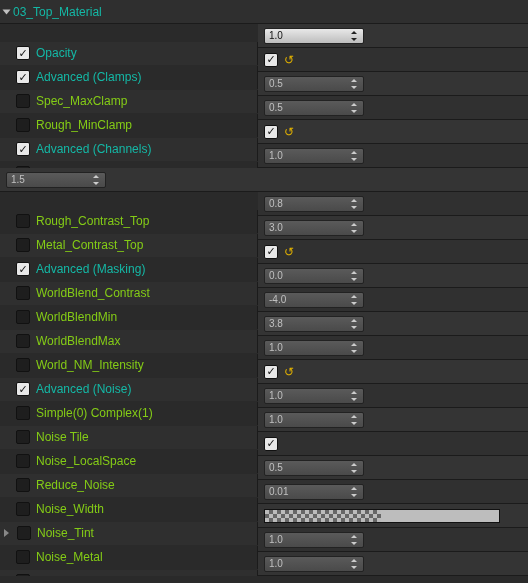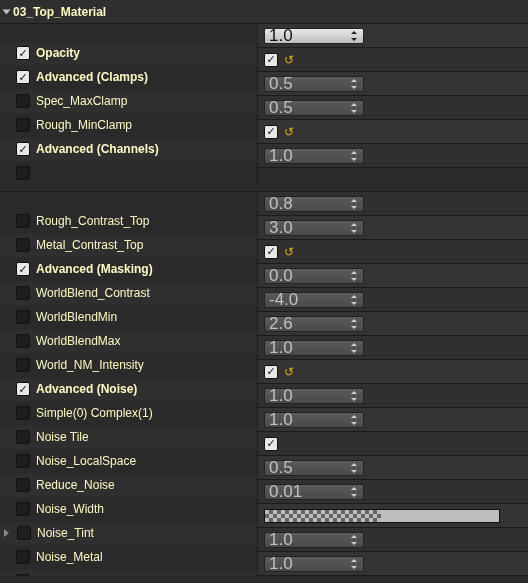--- a/index.html
+++ b/index.html
@@ -28,29 +28,29 @@
     width: 0; height: 0; border-left: 5px solid #888; border-top: 4px solid transparent; border-bottom: 4px solid transparent; margin-left: -12px; margin-right: 2px;
   }
   .chk {
     width: 14px; height: 14px; border: 1px solid #111; background: #1e1e1e;
     display: flex; align-items: center; justify-content: center; border-radius: 2px;
     flex-shrink: 0;
   }
   .chk.on { background: #e8e8e8; }
   .chk.on::after { content: "✓"; color: #111; font-size: 11px; line-height: 1; }
   .lbl { white-space: nowrap; }
-  .lbl.on { color: #fef9c3; font-weight: 700; }
-  .lbl.off { color: #fef9c3; }
+  .lbl.on { color: #14b8a6; font-weight: 400; }
+  .lbl.off { color: #84cc16; }
   .spin {
     display: flex; align-items: center; width: 100px; height: 16px;
     background: linear-gradient(#5a5a5a,#4a4a4a); border: 1px solid #222; border-radius: 2px;
     padding: 0 4px; justify-content: space-between;
   }
   .spin.lit { background: linear-gradient(#e8e8e8,#bdbdbd); color:#111; }
-  .spin .val { font-size: 17px; }
+  .spin .val { font-size: 10px; }
   .spin .grips { width: 10px; height: 10px; display:flex; flex-direction:column; justify-content:space-between; align-items:center; }
   .spin .grips span { width:0;height:0;border-left:3px solid transparent;border-right:3px solid transparent; }
   .spin .grips .up{ border-bottom:3px solid #222;} .spin .grips .dn{ border-top:3px solid #222;}
   .spin:not(.lit) .grips .up{ border-bottom-color:#ccc;} .spin:not(.lit) .grips .dn{ border-top-color:#ccc;}
   .reset { color: #e0b000; font-size: 12px; line-height:1; }
   .color-swatch {
     width: 236px; height: 14px; display: flex; border:1px solid #111;
   }
   .checker {
     width: 116px; height: 100%;
@@ -147,20 +147,29 @@
           <div class="spin">
             <span class="val">1.0</span>
             <span class="grips">
               <span class="up"></span>
               <span class="dn"></span>
             </span>
           </div>
         </div>
       </div>
       <div class="row">
+        <div class="value-cell">
+          <div class="spin">
+            <span class="val">1.5</span>
+            <span class="grips">
+              <span class="up"></span>
+              <span class="dn"></span>
+            </span>
+          </div>
+        </div>
       </div>
       <div class="row darker">
         <div class="label-cell">
           <span class="chk"></span>
           <span class="lbl off">Rough_Contrast_Top</span>
         </div>
         <div class="value-cell">
           <div class="spin">
             <span class="val">0.8</span>
             <span class="grips">
@@ -225,21 +234,21 @@
           </div>
         </div>
       </div>
       <div class="row">
         <div class="label-cell">
           <span class="chk"></span>
           <span class="lbl off">WorldBlendMax</span>
         </div>
         <div class="value-cell">
           <div class="spin">
-            <span class="val">2.6</span>
+            <span class="val">3.8</span>
             <span class="grips">
               <span class="up"></span>
               <span class="dn"></span>
             </span>
           </div>
         </div>
       </div>
       <div class="row darker">
         <div class="label-cell">
           <span class="chk"></span>

